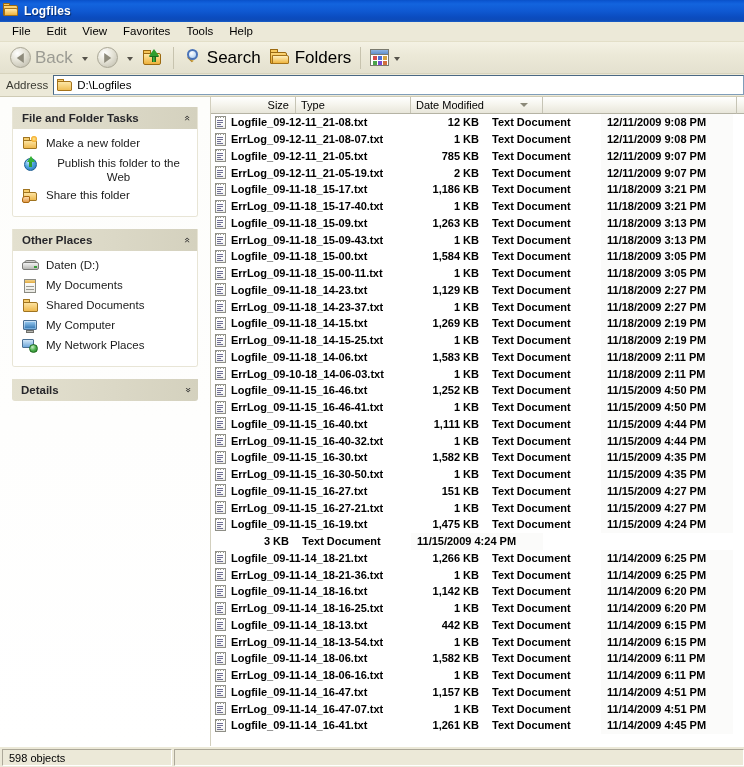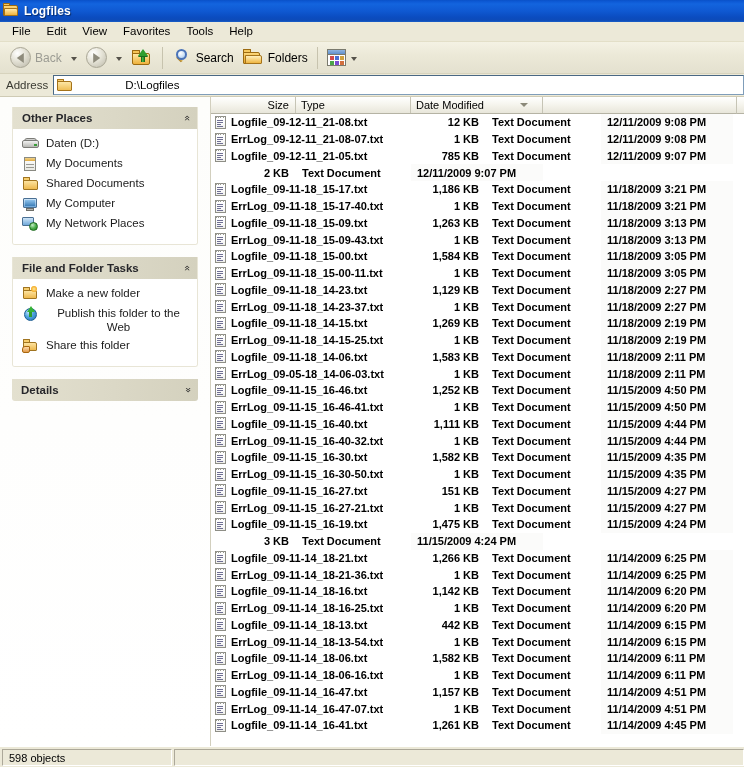--- a/index.html
+++ b/index.html
@@ -109,21 +109,21 @@
   }
   .tb-btn {
     display: flex;
     align-items: center;
     height: 24px;
     padding: 0 4px;
     cursor: default;
     white-space: nowrap;
   }
   .tb-label {
-    font-size: 12px;
+    font-size: 17px;
     margin-left: 4px;
     color: #000;
   }
   .tb-label.disabled { color: #9b9b93; }
 
   .nav-circle {
     width: 21px; height: 21px;
     border-radius: 50%;
     background: radial-gradient(circle at 34% 28%, #ffffff 0%, #e4e2d6 42%, #b9b6a6 100%);
     border: 1px solid #a9a695;
@@ -300,21 +300,20 @@
     background: #ffffff;
     border: 1px solid #7f9db9;
     border-top-color: #4a6884;
     border-left-color: #4a6884;
     display: flex;
     align-items: center;
     padding-left: 3px;
     margin-right: 0px;
     box-sizing: border-box;
     overflow: hidden;
-    gap: 48px;
   }
   .addr-folder {
     width: 16px; height: 13px; position: relative; flex: 0 0 auto; margin-right: 4px;
   }
   .addr-folder .b {
     position: absolute; left:0; top:2px; width:15px; height:10px;
     background: linear-gradient(to bottom, #fde6a4, #efbe56);
     border: 1px solid #a5731a; border-radius:1px 2px 1px 1px; box-sizing:border-box;
   }
   .addr-folder .t {
@@ -683,20 +682,53 @@
       <span class="address-text">D:\Logfiles</span>
     </div>
   </div>
 
   <div class="content">
 
     <div class="sidebar">
 
       <div class="panel">
         <div class="panel-header">
+          <span class="panel-title">File and Folder Tasks</span>
+          <span class="chev" style="transform:rotate(90deg);display:inline-block;">«</span>
+        </div>
+        <div class="panel-body">
+          <div class="panel-row">
+            <span class="ico ic-newfolder">
+                <span class="t"></span>
+                <span class="b"></span>
+                <span class="spark"></span>
+              </span>
+            <span class="lbl">Make a new folder</span>
+          </div>
+          <div class="panel-row">
+            <span class="ico ic-publish">
+                <span class="globe"></span>
+                <span class="stem"></span>
+                <span class="arr"></span>
+              </span>
+            <span class="lbl" style="max-width:145px;white-space:normal;">Publish this folder to the Web</span>
+          </div>
+          <div class="panel-row">
+            <span class="ico ic-share">
+                <span class="t"></span>
+                <span class="b"></span>
+                <span class="hand"></span>
+              </span>
+            <span class="lbl">Share this folder</span>
+          </div>
+        </div>
+      </div>
+
+      <div class="panel">
+        <div class="panel-header">
           <span class="panel-title">Other Places</span>
           <span class="chev" style="transform:rotate(90deg);display:inline-block;">«</span>
         </div>
         <div class="panel-body">
           <div class="panel-row">
             <span class="ico ic-drive">
                 <span class="top"></span>
                 <span class="body"></span>
                 <span class="led"></span>
               </span>
@@ -725,53 +757,20 @@
                 <span class="base"></span>
               </span>
             <span class="lbl">My Computer</span>
           </div>
           <div class="panel-row">
             <span class="ico ic-mynet">
                 <span class="mon"></span>
                 <span class="globe"></span>
               </span>
             <span class="lbl">My Network Places</span>
-          </div>
-        </div>
-      </div>
-
-      <div class="panel">
-        <div class="panel-header">
-          <span class="panel-title">File and Folder Tasks</span>
-          <span class="chev" style="transform:rotate(90deg);display:inline-block;">«</span>
-        </div>
-        <div class="panel-body">
-          <div class="panel-row">
-            <span class="ico ic-newfolder">
-                <span class="t"></span>
-                <span class="b"></span>
-                <span class="spark"></span>
-              </span>
-            <span class="lbl">Make a new folder</span>
-          </div>
-          <div class="panel-row">
-            <span class="ico ic-publish">
-                <span class="globe"></span>
-                <span class="stem"></span>
-                <span class="arr"></span>
-              </span>
-            <span class="lbl" style="max-width:145px;white-space:normal;">Publish this folder to the Web</span>
-          </div>
-          <div class="panel-row">
-            <span class="ico ic-share">
-                <span class="t"></span>
-                <span class="b"></span>
-                <span class="hand"></span>
-              </span>
-            <span class="lbl">Share this folder</span>
           </div>
         </div>
       </div>
 
       <div class="panel collapsed">
         <div class="panel-header">
           <span class="panel-title">Details</span>
           <span class="chev" style="transform:rotate(90deg);display:inline-block;">»</span>
         </div>
       </div>
@@ -839,20 +838,31 @@
                 <span class="ln ln4"></span>
               </span>
               <span>Logfile_09-12-11_21-05.txt</span>
             </div>
             <div class="cell c-size">785 KB</div>
             <div class="cell c-type">Text Document</div>
             <div class="cell c-date">12/11/2009 9:07 PM</div>
             <div class="cell c-pad"></div>
           </div>
           <div class="row">
+            <div class="cell c-name">
+              <span class="txt-icon">
+                <span class="sheet"></span>
+                <span class="spiral"></span>
+                <span class="ln ln1"></span>
+                <span class="ln ln2"></span>
+                <span class="ln ln3"></span>
+                <span class="ln ln4"></span>
+              </span>
+              <span>ErrLog_09-12-11_21-05-19.txt</span>
+            </div>
             <div class="cell c-size">2 KB</div>
             <div class="cell c-type">Text Document</div>
             <div class="cell c-date">12/11/2009 9:07 PM</div>
             <div class="cell c-pad"></div>
           </div>
           <div class="row">
             <div class="cell c-name">
               <span class="txt-icon">
                 <span class="sheet"></span>
                 <span class="spiral"></span>
@@ -1041,21 +1051,21 @@
           <div class="row">
             <div class="cell c-name">
               <span class="txt-icon">
                 <span class="sheet"></span>
                 <span class="spiral"></span>
                 <span class="ln ln1"></span>
                 <span class="ln ln2"></span>
                 <span class="ln ln3"></span>
                 <span class="ln ln4"></span>
               </span>
-              <span>ErrLog_09-05-18_14-06-03.txt</span>
+              <span>ErrLog_09-10-18_14-06-03.txt</span>
             </div>
             <div class="cell c-size">1 KB</div>
             <div class="cell c-type">Text Document</div>
             <div class="cell c-date">11/18/2009 2:11 PM</div>
             <div class="cell c-pad"></div>
           </div>
           <div class="row">
             <div class="cell c-name">
               <span class="txt-icon">
                 <span class="sheet"></span>

